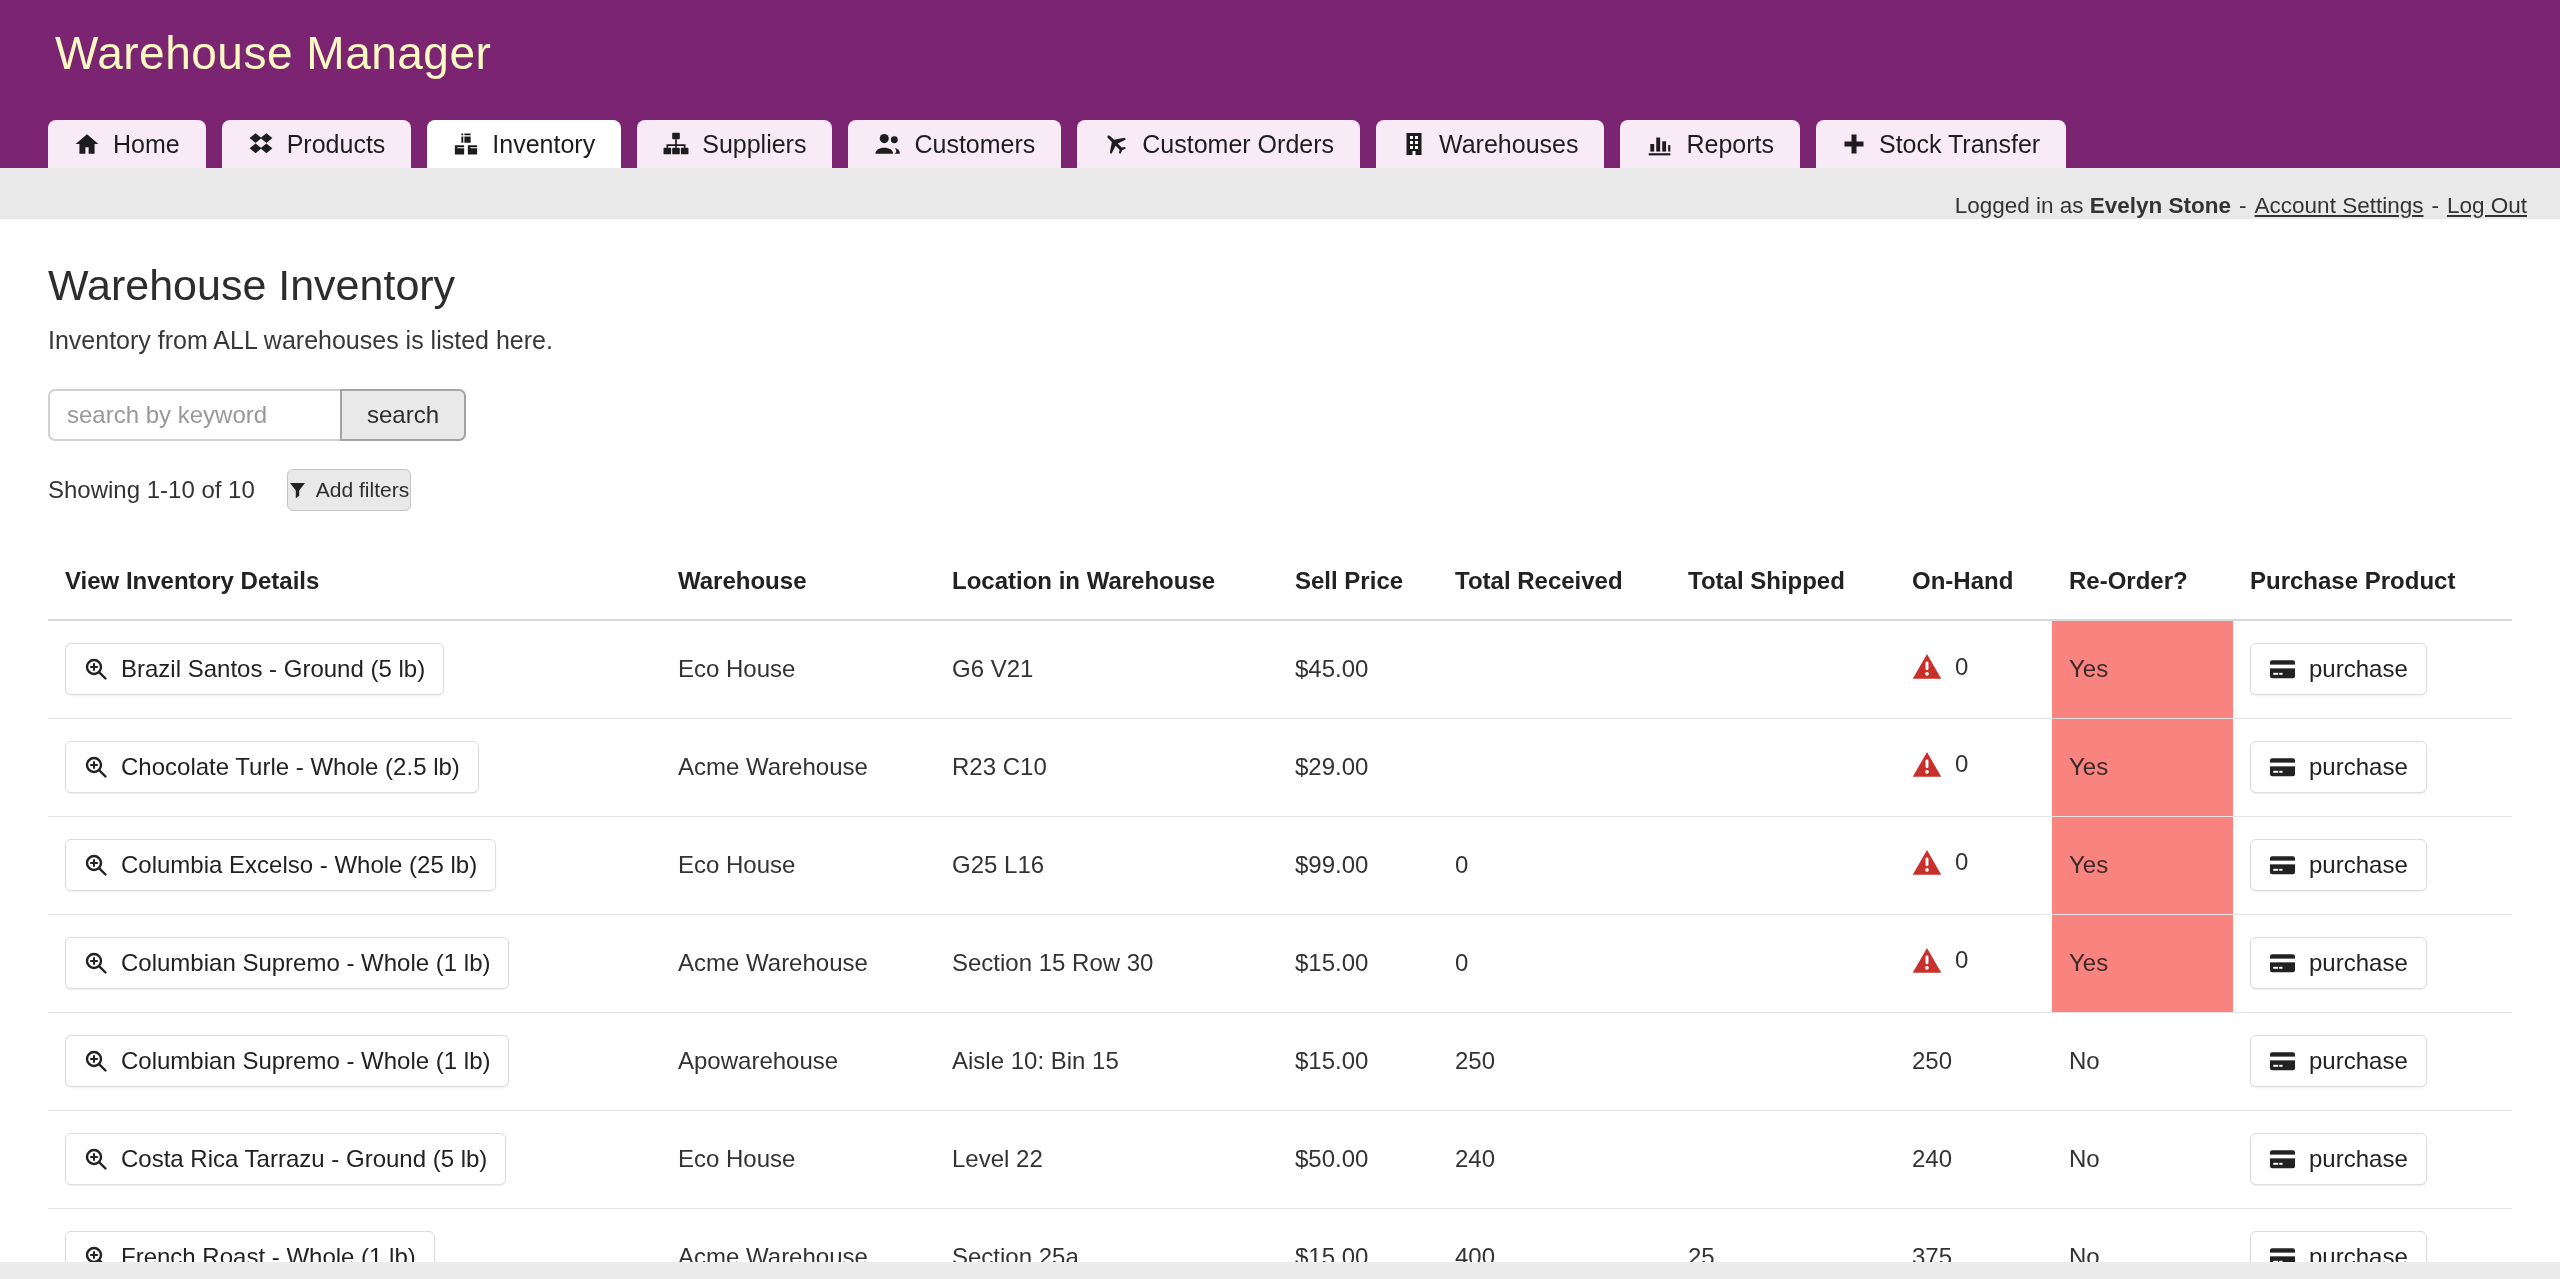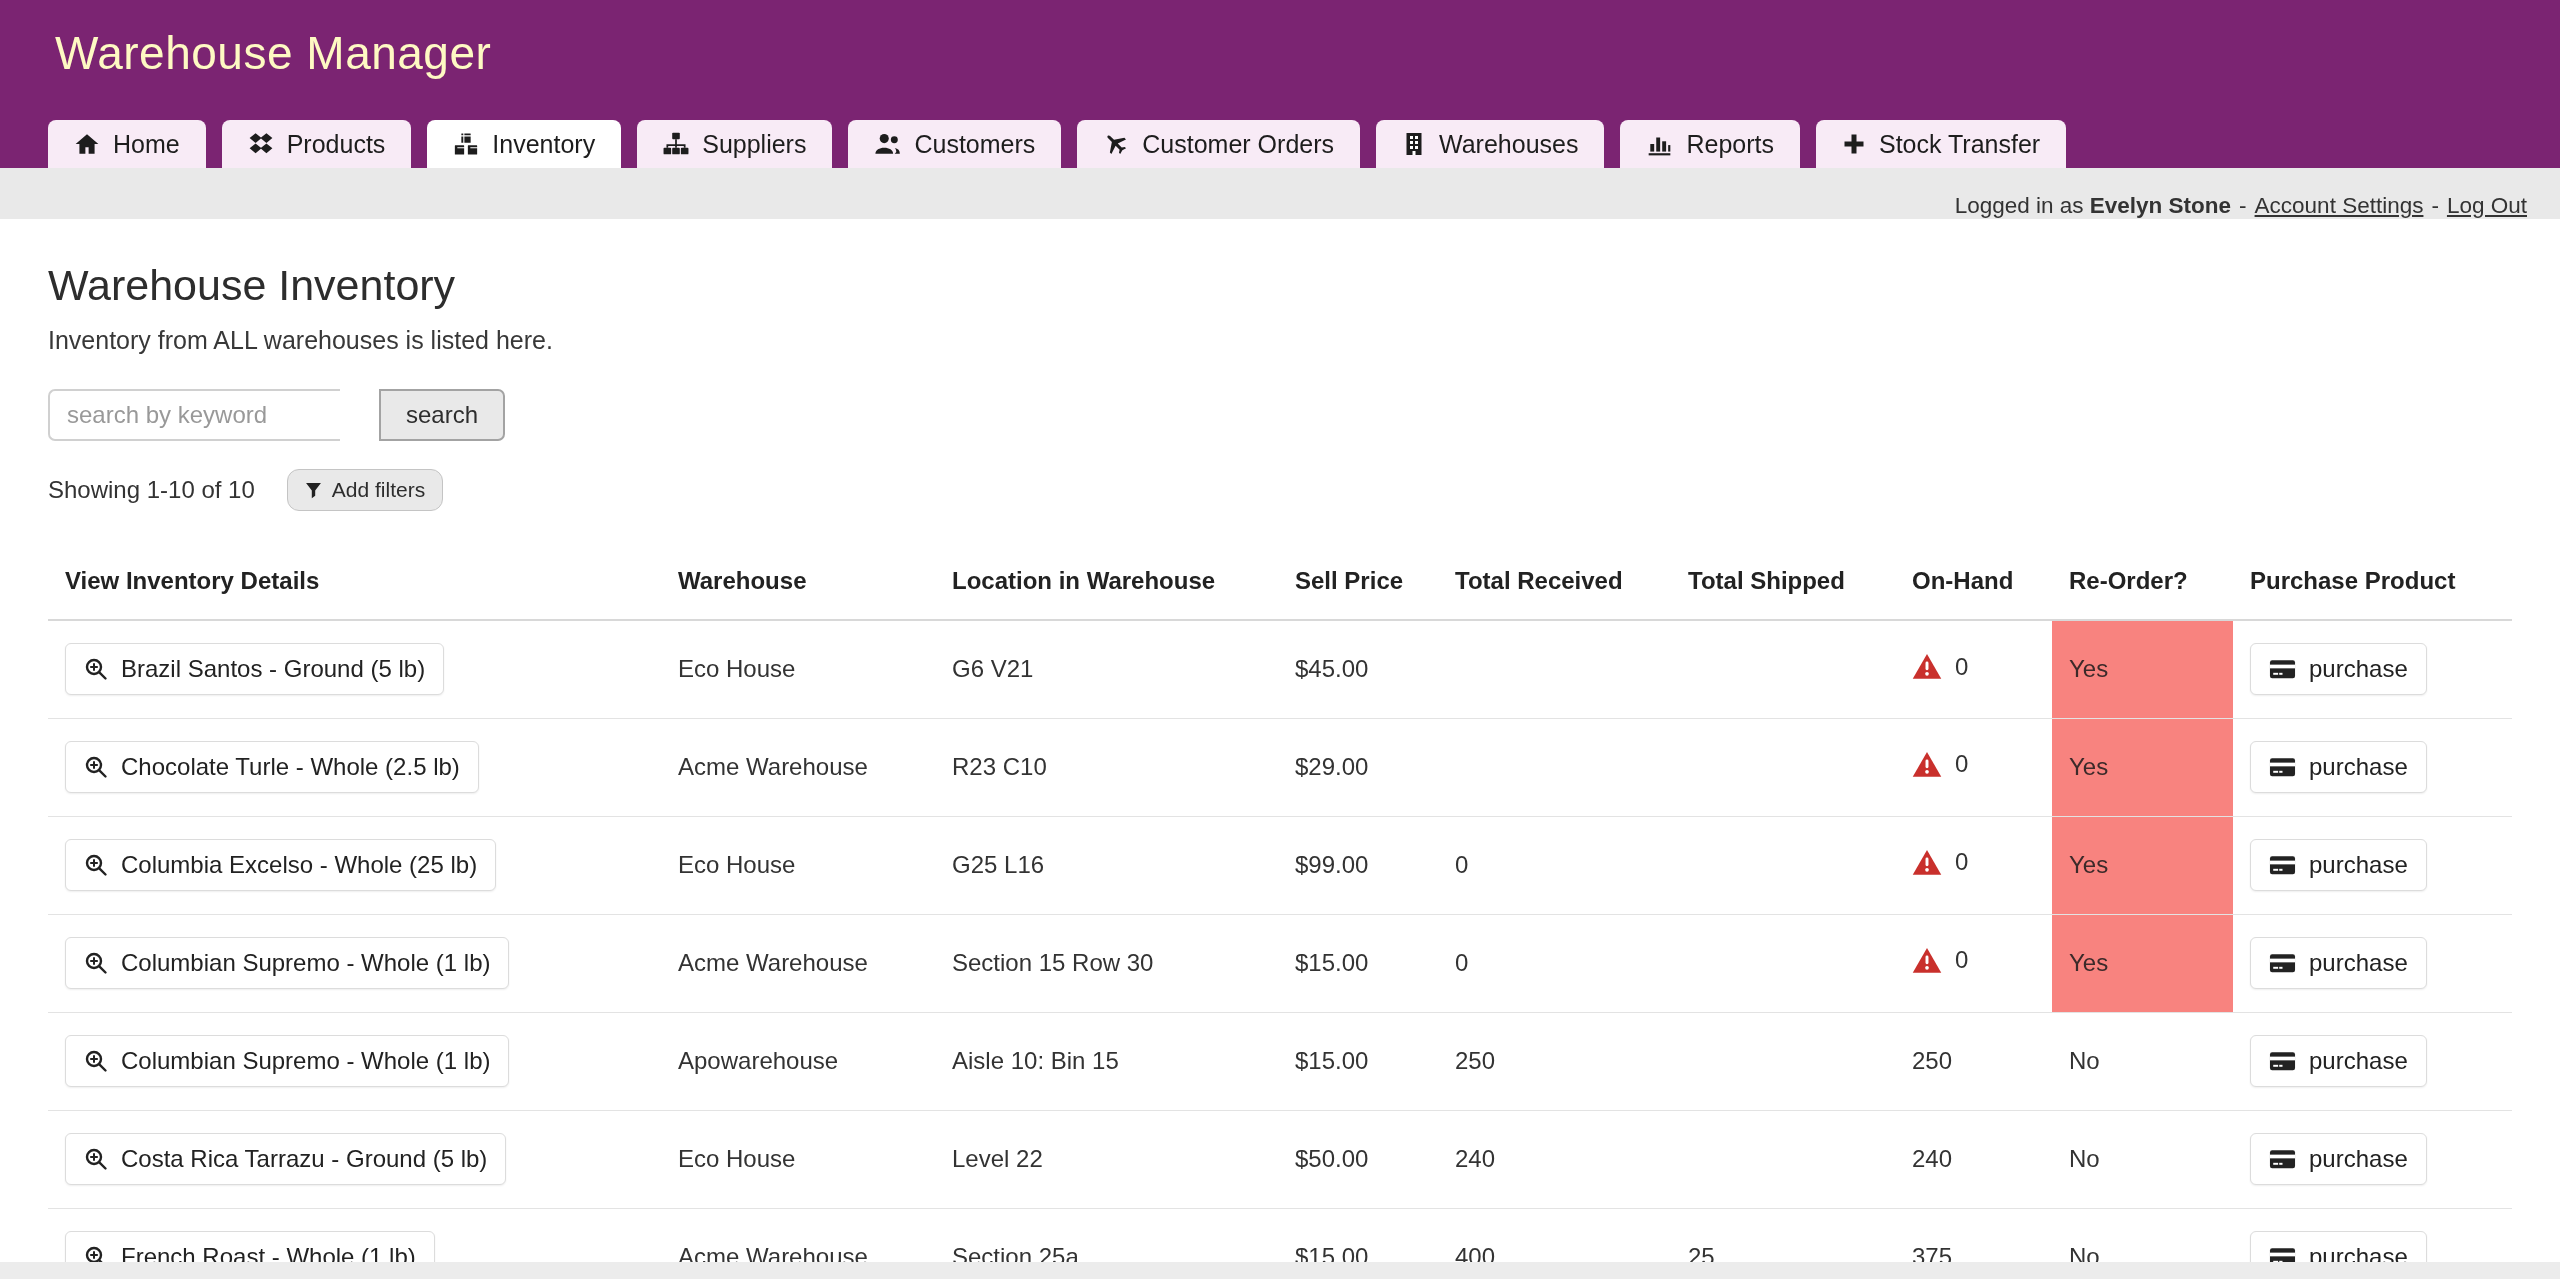--- a/index.html
+++ b/index.html
@@ -40,38 +40,38 @@
     display: flex; align-items: flex-end; justify-content: flex-end;
     padding-right: 33px; font-size: 22.5px; color: #333;
   }
   .session-bar b { font-weight: 700; }
   .session-bar a { color: #333; text-decoration: underline; cursor: pointer; }
   .session-bar .sep { margin: 0 8px; }
   
   main { padding-left: 48px; }
   h1 { margin-top: 42px; font-size: 43px; font-weight: 400; color: #2d2d2d; }
   .subtitle { margin-top: 16px; font-size: 25px; color: #383838; }
-  .search-row { margin-top: 34px; display: flex; gap: 39px; }
+  .search-row { margin-top: 34px; display: flex; }
   .search-input {
     width: 292px; height: 52px; padding: 0 17px;
     font-size: 24px; font-family: inherit; color: #333;
     border: 2px solid #d0d0d0; border-right: none;
     border-radius: 7px 0 0 7px; outline: none;
   }
   .search-input::placeholder { color: #999; }
   .search-btn {
     height: 52px; padding: 0 25px; font-size: 24px; font-family: inherit; color: #2d2d2d;
     background: #e9e9e9; border: 2px solid #a3a3a3; border-radius: 0 7px 7px 0; cursor: pointer;
   }
   .list-controls { margin-top: 28px; display: flex; align-items: center; gap: 32px; }
   .showing { font-size: 24px; color: #333; }
   .filters-btn {
     display: inline-flex; align-items: center; gap: 10px;
-    padding: 8px 17px; font-size: 21px; font-family: inherit; color: #2d2d2d;
-    background: #e9e9e9; border: 1px solid #c4c4c4; border-radius: 12px; cursor: pointer;
+    padding: 8px 1px; font-size: 21px; font-family: inherit; color: #2d2d2d;
+    background: #e9e9e9; border: 1px solid #c4c4c4; border-radius: 6px; cursor: pointer;
   }
   
   table { margin-top: 34px; width: 2464px; border-collapse: collapse; table-layout: fixed; }
   th {
     text-align: left; font-size: 24px; font-weight: 700; color: #222;
     padding: 22px 0 24px 17px; border-bottom: 2px solid #d8d8d8; white-space: nowrap;
   }
   td {
     height: 98px; font-size: 24px; color: #333;
     padding: 0 0 0 17px; vertical-align: middle; white-space: nowrap;

